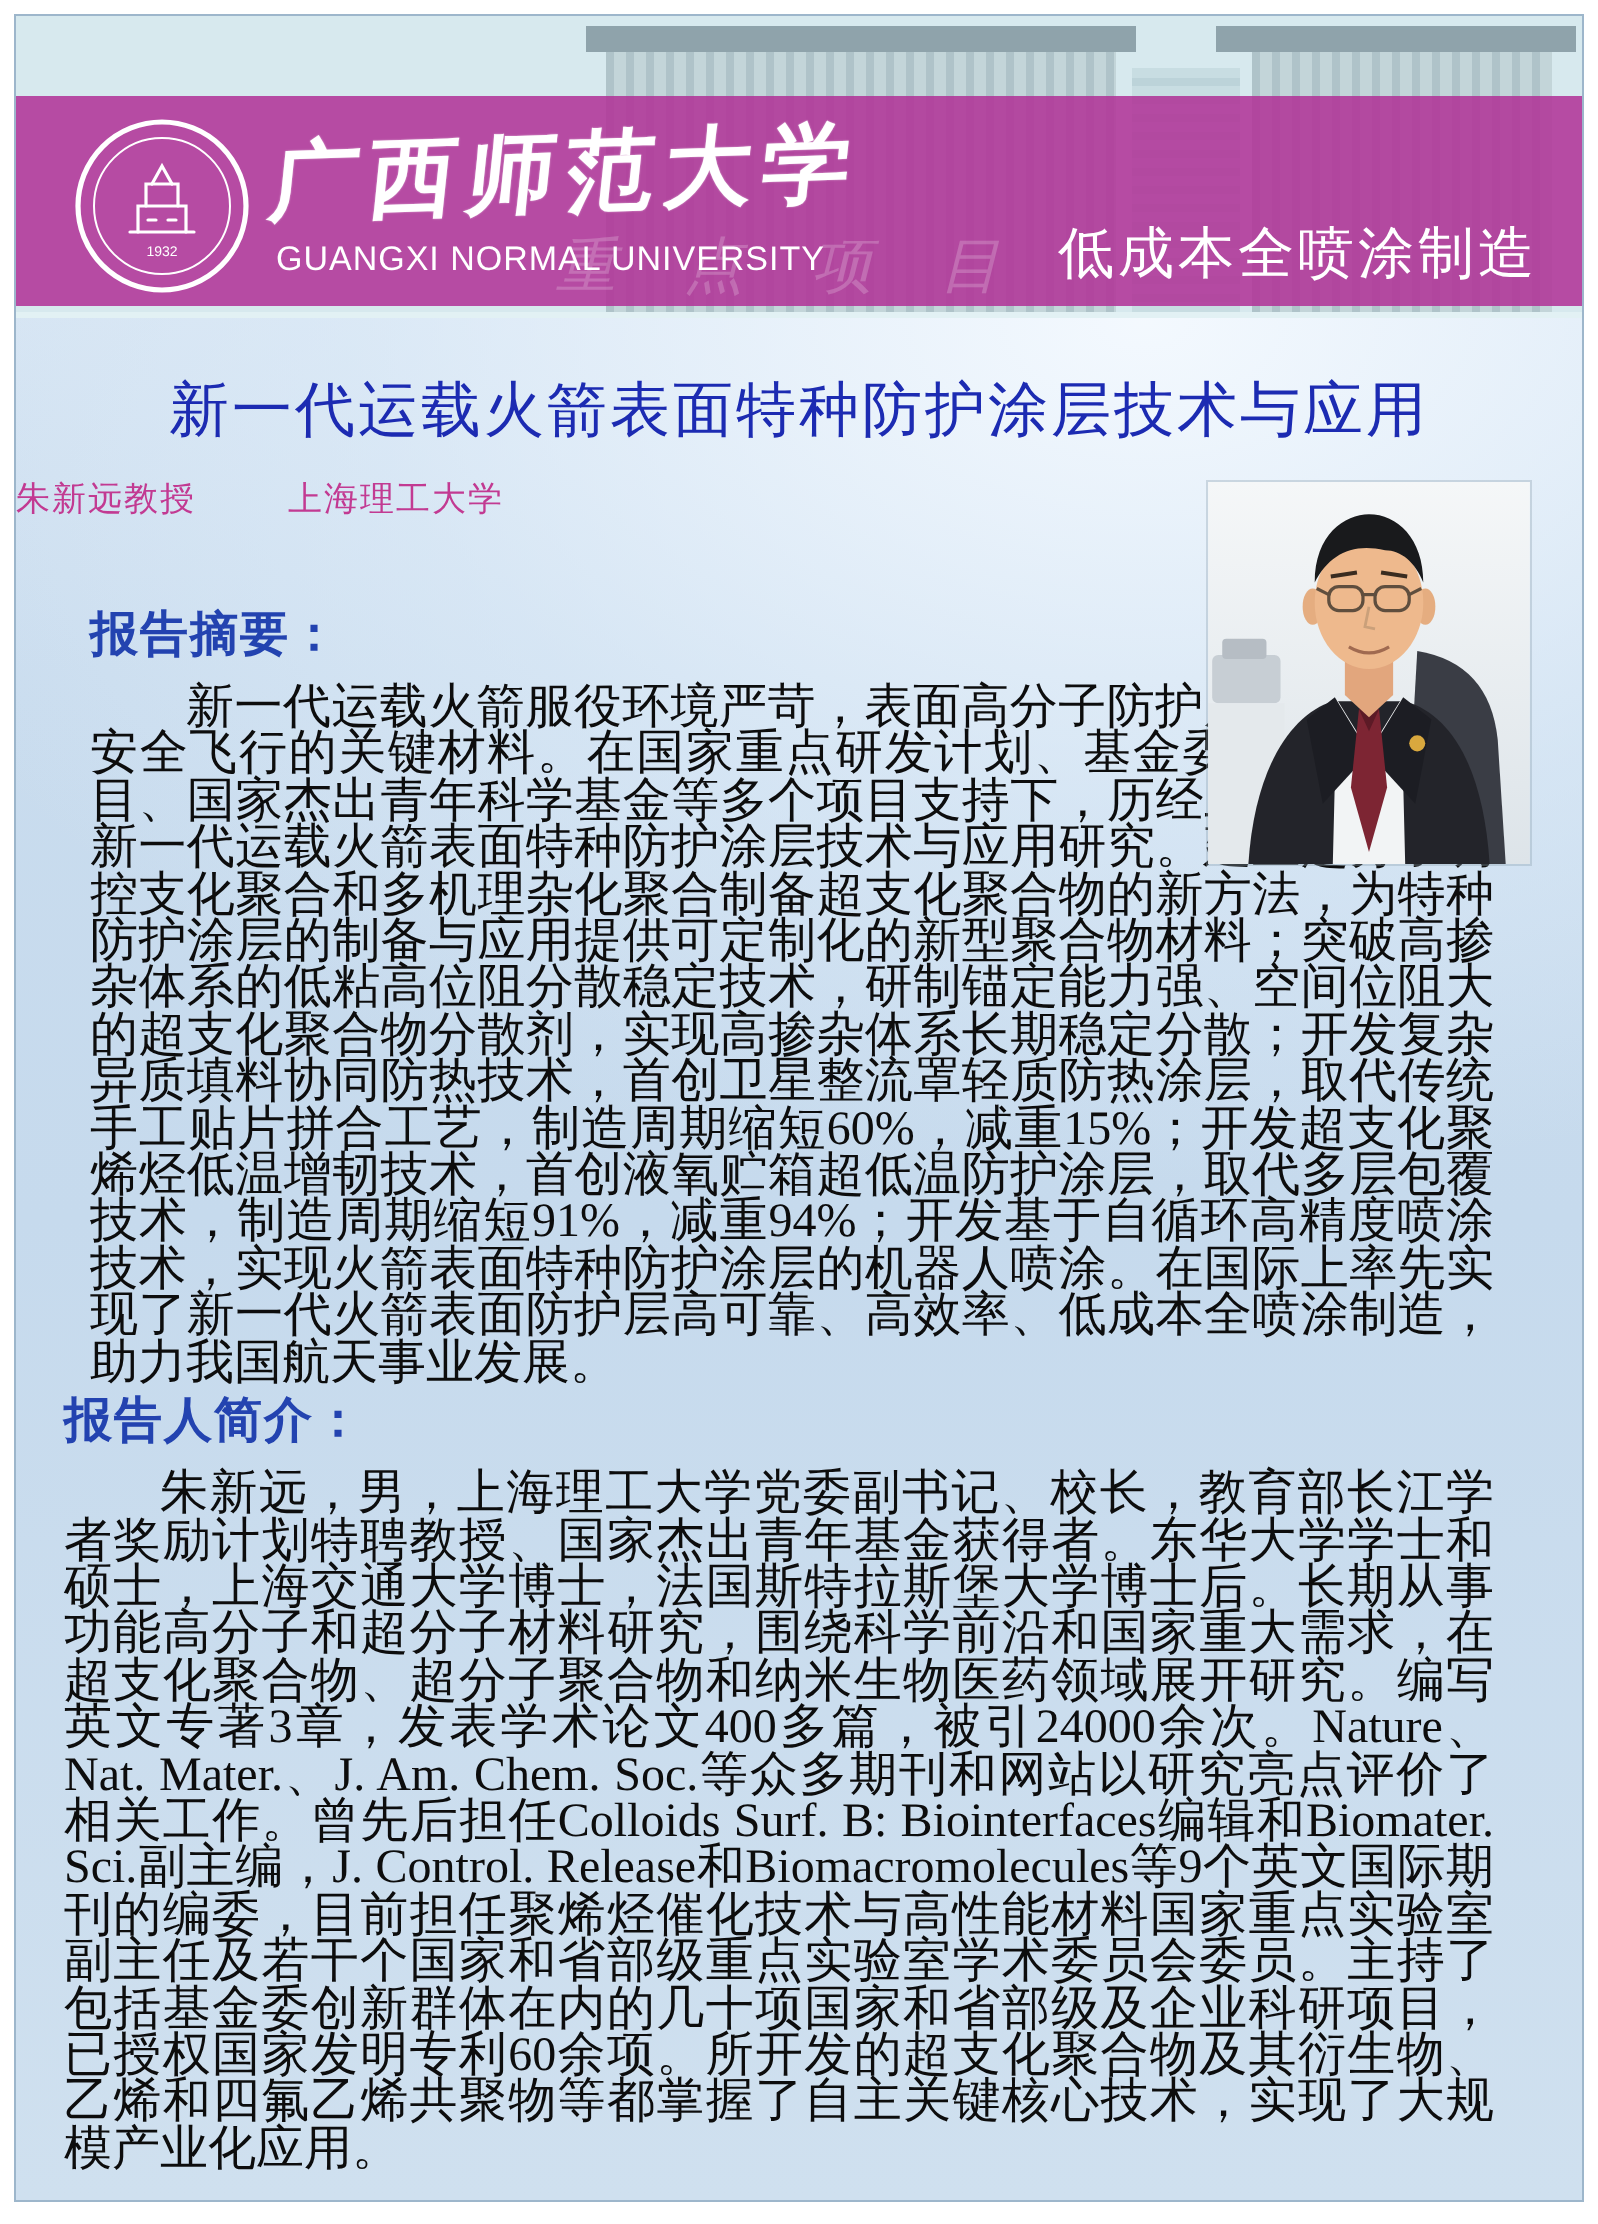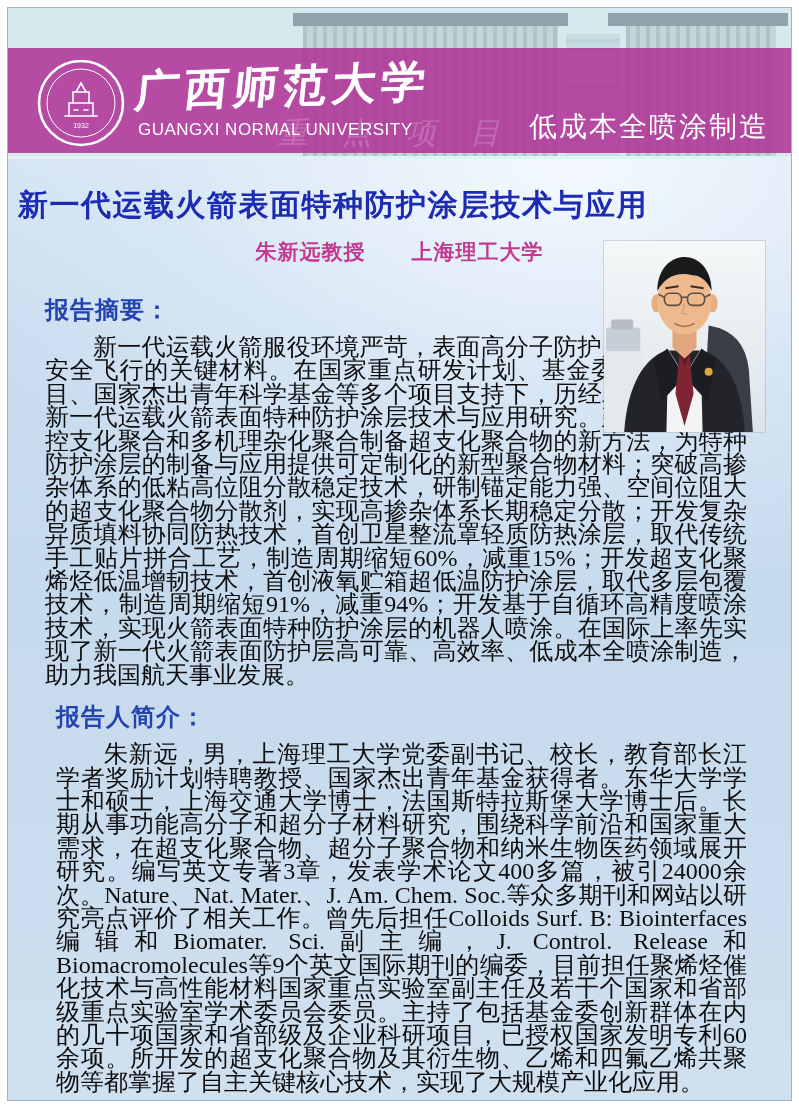--- a/index.html
+++ b/index.html
@@ -34,40 +34,40 @@
   .dept{
     position:absolute;right:22px;top:100px;color:#ffffff;font-size:28px;
     font-weight:500;letter-spacing:2px;white-space:nowrap;
   }
   .motto{
     position:absolute;left:270px;bottom:2px;color:rgba(255,255,255,0.20);
     font-size:30px;letter-spacing:34px;font-family:"Liberation Serif",serif;font-style:italic;white-space:nowrap;
   }
   
   .lecture-title{
-    margin:26px 10px 0 10px;text-align:left;
-    color:#1c2bb2;font-size:30px;font-weight:700;letter-spacing:1.5px;white-space:nowrap;
+    margin:26px 10px 0 10px;text-align:center;
+    color:#1c2bb2;font-size:30px;font-weight:400;letter-spacing:1.5px;white-space:nowrap;
   }
   .speaker-line{
-    margin-top:12px;text-align:center;color:#c23a92;font-size:21px;font-weight:700;letter-spacing:1px;
+    margin-top:12px;text-align:left;color:#c23a92;font-size:17px;font-weight:400;letter-spacing:1px;
   }
   .speaker-line .gap{display:inline-block;width:46px;}
   
   .photo{position:absolute;left:596px;top:233px;width:161px;height:191px;box-shadow:0 0 0 1px rgba(140,160,175,0.35);}
   .photo svg{display:block;width:100%;height:100%;}
   
   .section{padding:0 44px 0 48px;}
   .sec-heading{color:#2343b0;font-size:24px;font-weight:600;letter-spacing:1px;}
   .info-section{margin-top:38px;}
   .info-list{margin-top:12px;padding-left:30px;}
   .info-item{color:#1d3ca8;font-size:19.5px;font-weight:700;line-height:33px;white-space:nowrap;}
   .info-item .dot{font-size:14px;vertical-align:2px;margin-right:8px;}
   
-  .abstract-section{margin-top:28px;padding-left:37px;}
-  .bio-section{margin-top:14px;}
+  .abstract-section{margin-top:40px;padding-left:37px;}
+  .bio-section{padding-left:24px;}
   .para{
     margin-top:10px;font-family:"Liberation Serif",serif;color:#0d0d0d;
     font-size:24px;line-height:23.4px;text-align:justify;text-indent:2em;
   }
 </style>
 </head>
 <body>
 
 <div class="poster">
 

